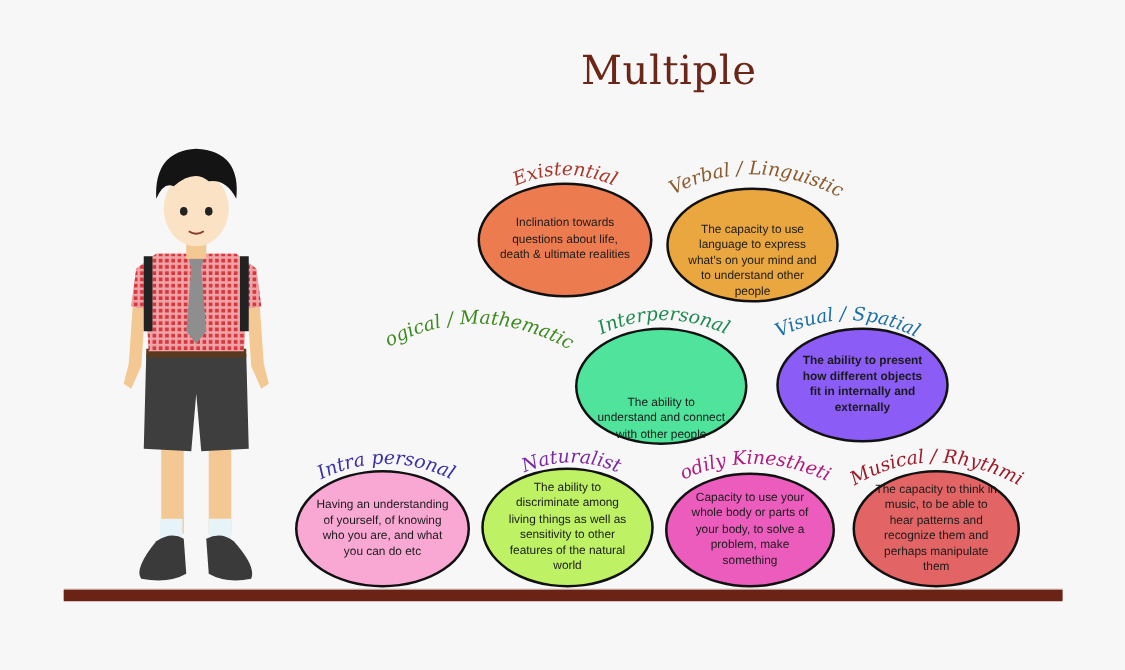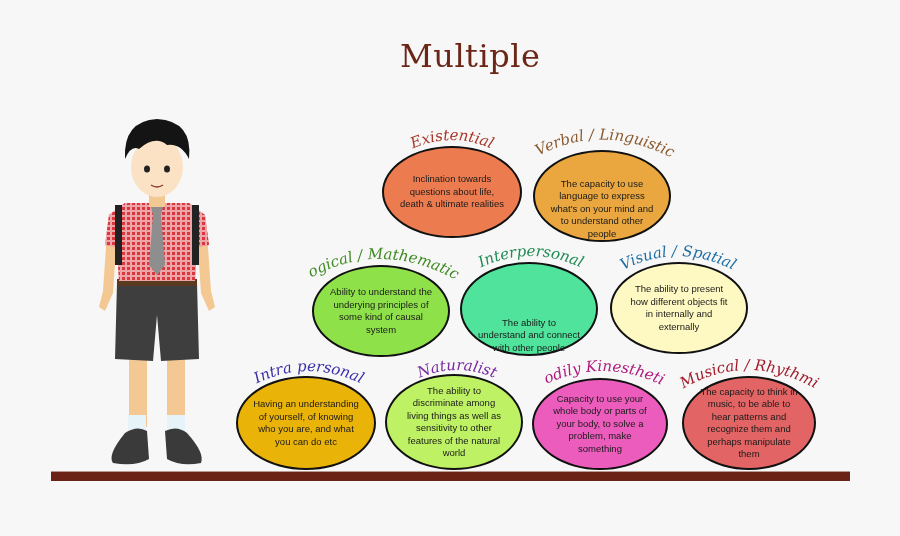--- a/index.html
+++ b/index.html
@@ -1,17 +1,17 @@
 <!DOCTYPE html>
 <html><head>
 <meta charset="utf-8">
 <style>
   html, body { margin:0; padding:0; }
   body { width:900px; height:536px; background:#f7f7f7; position:relative; overflow:hidden; font-family:"Liberation Sans", sans-serif; }
-  .title { position:absolute; left:400px; top:36px; width:270px; text-align:left; font-family:"DejaVu Serif", serif; color:#6b2617; font-size:32px; line-height:40px; letter-spacing:0.5px; }
+  .title { position:absolute; left:400px; top:36px; width:270px; text-align:center; font-family:"DejaVu Serif", serif; color:#6b2617; font-size:32px; line-height:40px; letter-spacing:0.5px; }
   .ground { position:absolute; left:51px; top:472px; width:799px; height:9px; background:#6a2314; box-shadow:0 -1px 0 #b89a90; }
   .node { position:absolute; }
   .ellipse { position:absolute; border:2px solid #111; border-radius:50%; box-sizing:border-box; display:flex; align-items:center; justify-content:center; text-align:center; }
   .desc { font-size:9.5px; line-height:12.5px; color:#1a1a1a; padding:0 15px; }
   .label-svg { position:absolute; overflow:visible; }
   .label-svg text { font-family:"DejaVu Serif", serif; font-style:italic; font-size:15px; }
   .boy { position:absolute; left:95px; top:115px; width:125px; height:360px; }
 </style>
 </head>
 <body>
@@ -82,51 +82,48 @@
   <div class="ellipse" style="left:3px;top:22px;width:138px;height:92px;background:#eaa73f;align-items:flex-end;">
     <div class="desc">The capacity to use language to express what's on your mind and to understand other people</div>
   </div>
 </div>
 
 <div class="node" style="left:308px;top:245px;width:155px;height:112px;">
   <svg class="label-svg" width="155" height="40" style="left:0;top:0;">
     <path id="arc2" d="M4 32 Q76 -6 150 36" fill="none"></path>
     <text fill="#3f8a22" text-anchor="middle"><textPath href="#arc2" startOffset="50%">Logical / Mathematical</textPath></text>
   </svg>
-  <div class="ellipse" style="left:4px;top:20px;width:138px;height:92px;background:#8fe14a;">
-    <div class="desc">Ability to understand the underying principles of some kind of causal system</div>
-  </div>
 </div>
 
 <div class="node" style="left:458px;top:240px;width:145px;height:118px;">
   <svg class="label-svg" width="145" height="40" style="left:0;top:0;">
     <path id="arc3" d="M22 28 Q72 4 124 28" fill="none"></path>
     <text fill="#1f8a52" text-anchor="middle"><textPath href="#arc3" startOffset="50%">Interpersonal</textPath></text>
   </svg>
   <div class="ellipse" style="left:2px;top:22px;width:138px;height:94px;background:#4fe39b;align-items:flex-end;">
     <div class="desc">The ability to understand and connect with other people</div>
   </div>
 </div>
 
 <div class="node" style="left:607px;top:240px;width:145px;height:116px;">
   <svg class="label-svg" width="145" height="40" style="left:0;top:0;">
     <path id="arc4" d="M16 30 Q72 2 126 30" fill="none"></path>
     <text fill="#1d6fa6" text-anchor="middle"><textPath href="#arc4" startOffset="50%">Visual / Spatial</textPath></text>
   </svg>
-  <div class="ellipse" style="left:3px;top:22px;width:138px;height:92px;background:#fef9c3;">
+  <div class="ellipse" style="left:14px;top:22px;width:138px;height:92px;background:#8b5cf6;font-weight:bold;">
     <div class="desc">The ability to present how different objects fit in internally and externally</div>
   </div>
 </div>
 
 <div class="node" style="left:236px;top:356px;width:145px;height:116px;">
   <svg class="label-svg" width="145" height="40" style="left:0;top:0;">
     <path id="arc5" d="M20 28 Q72 2 126 28" fill="none"></path>
     <text fill="#3a2fa8" text-anchor="middle"><textPath href="#arc5" startOffset="50%">Intra personal</textPath></text>
   </svg>
-  <div class="ellipse" style="left:0;top:20px;width:140px;height:94px;background:#eab308;">
+  <div class="ellipse" style="left:0;top:20px;width:140px;height:94px;background:#f9a8d4;">
     <div class="desc">Having an understanding of yourself, of knowing who you are, and what you can do etc</div>
   </div>
 </div>
 
 <div class="node" style="left:385px;top:352px;width:145px;height:120px;">
   <svg class="label-svg" width="145" height="40" style="left:0;top:0;">
     <path id="arc6" d="M30 28 Q72 8 114 28" fill="none"></path>
     <text fill="#7a2aa0" text-anchor="middle"><textPath href="#arc6" startOffset="50%">Naturalist</textPath></text>
   </svg>
   <div class="ellipse" style="left:0;top:22px;width:138px;height:96px;background:#bef264;">

